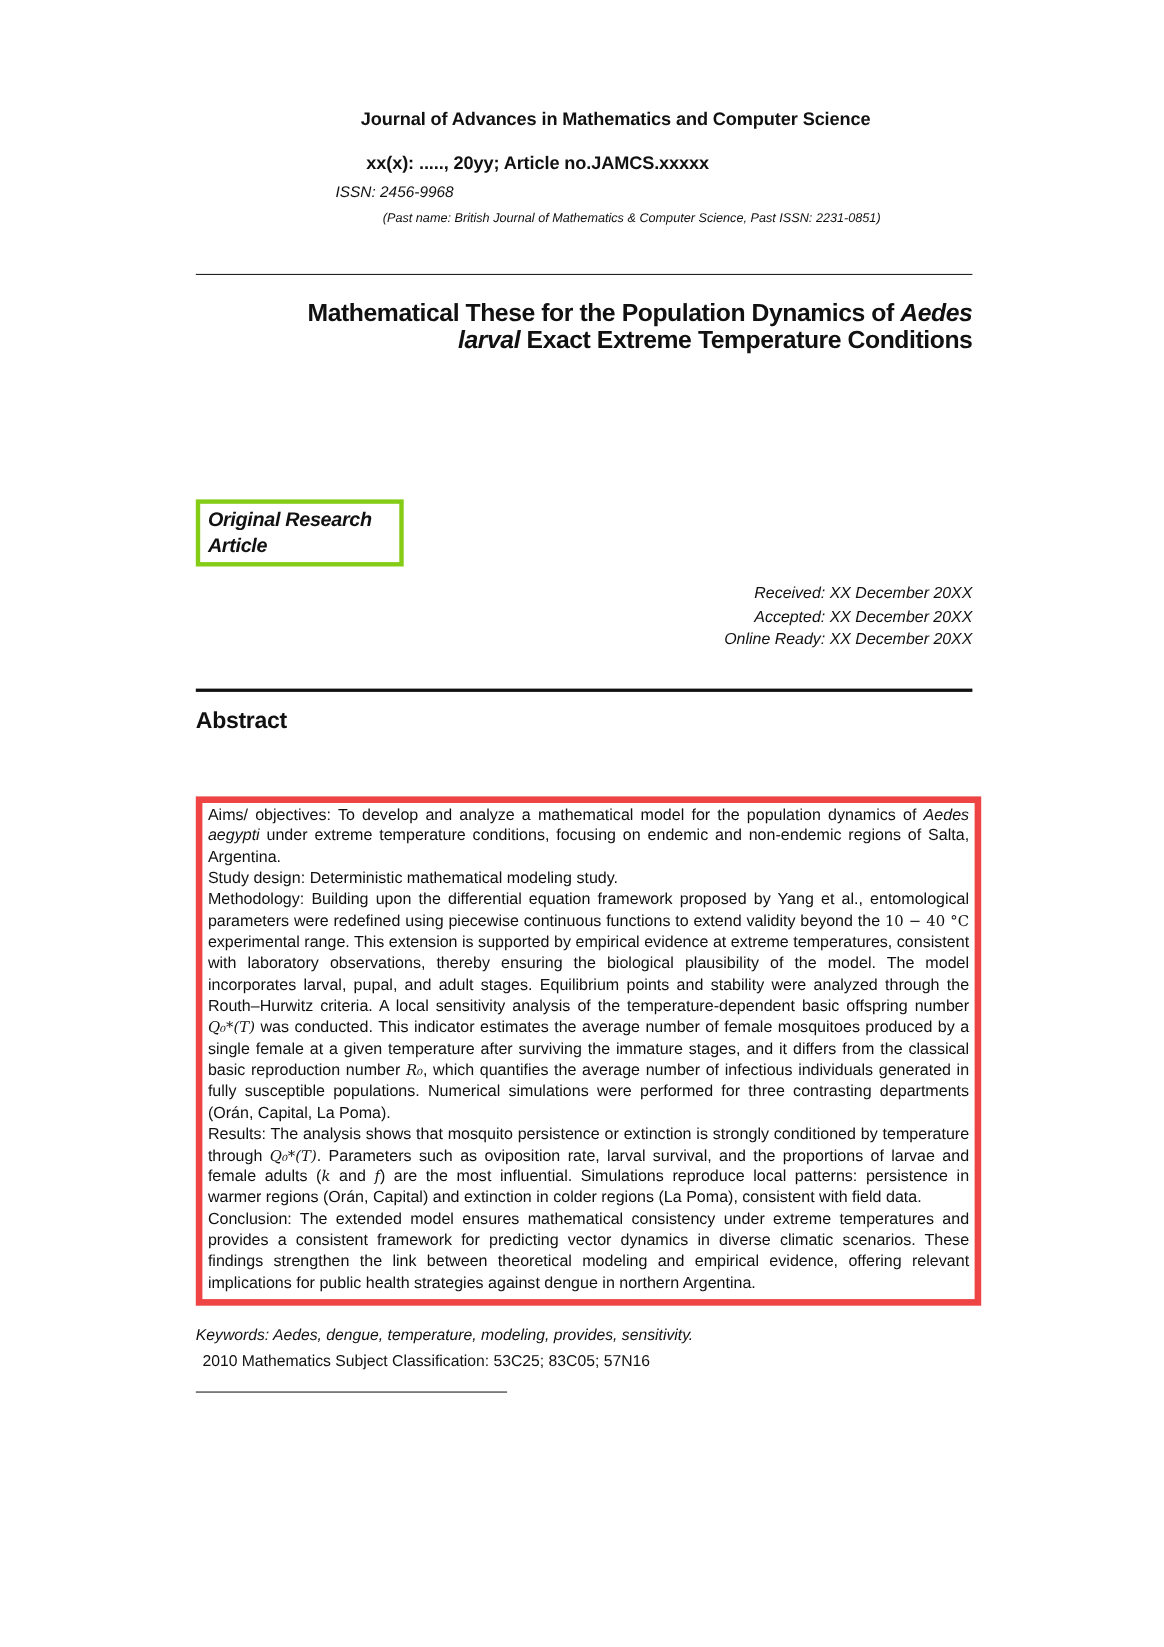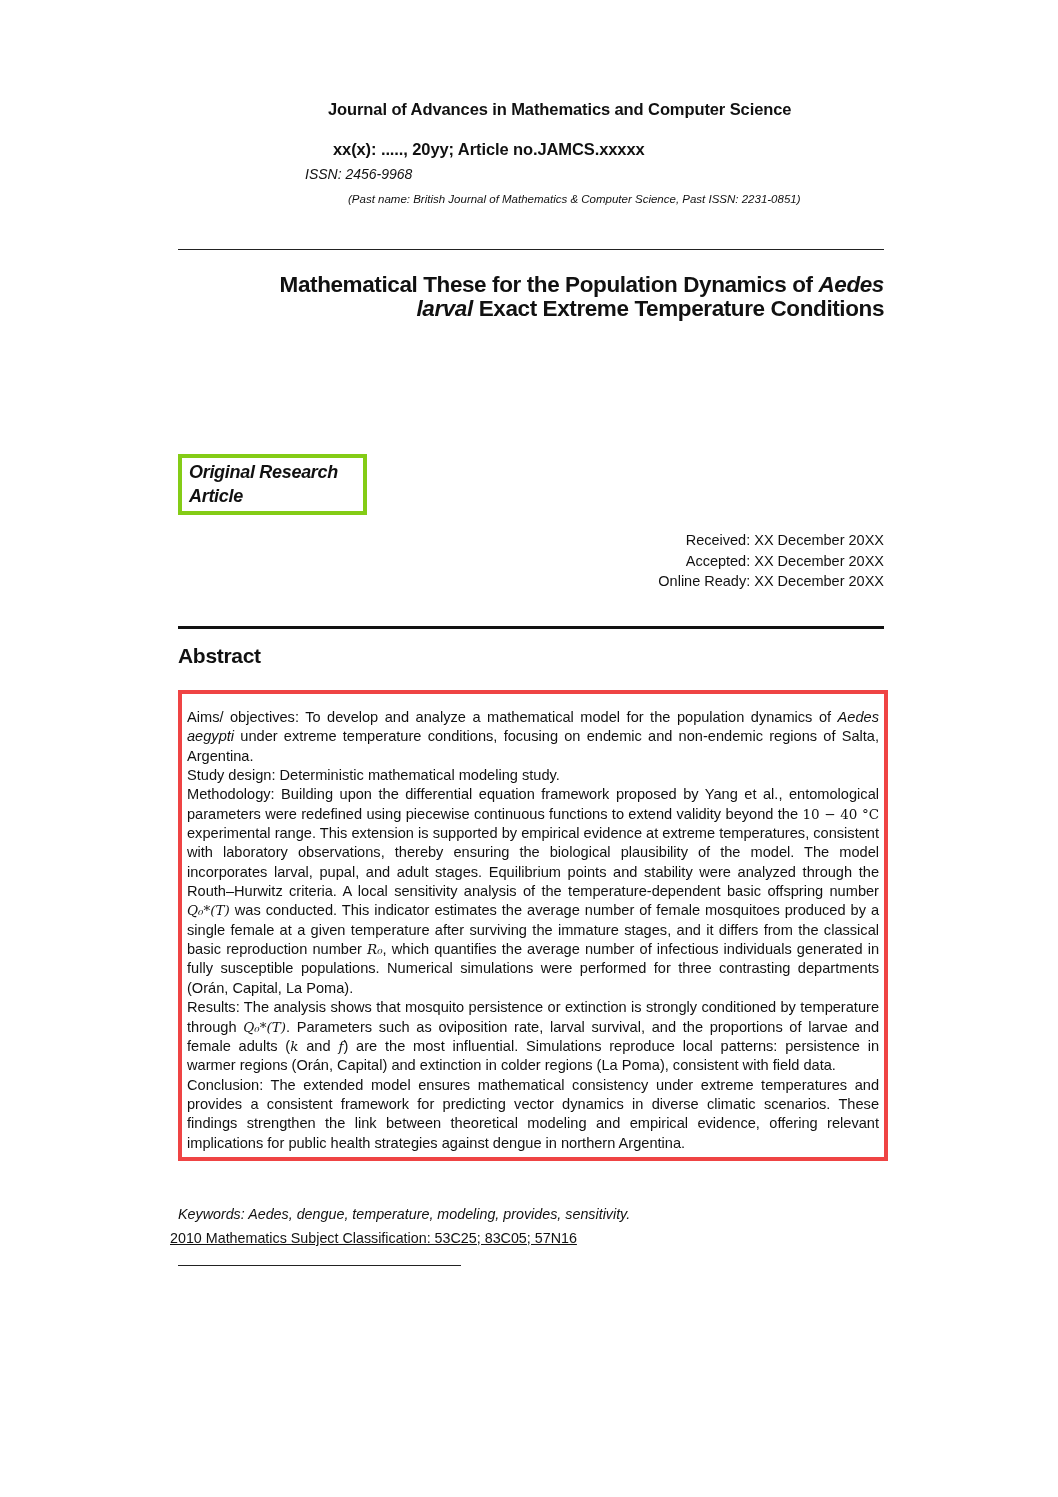--- a/index.html
+++ b/index.html
@@ -56,58 +56,57 @@
       border: 4px solid #84cc16;
       padding: 2px 4px 3px 7px;
       font-size: 18px; font-weight: bold; font-style: italic;
       line-height: 24px;
       letter-spacing: -0.3px;
     }
 
     .dates {
       right: 174px; top: 530px;
       text-align: right;
-      font-size: 14.5px; 
+      font-size: 14.5px; font-style: italic;
       line-height: 20.5px;
     }
 
     .rule-abstract {
       left: 178px; top: 626px;
       width: 706px; height: 3px;
       background: #111;
     }
     .abstract-heading {
       left: 178px; top: 644px;
       font-size: 21px; font-weight: bold;
       letter-spacing: -0.3px;
     }
 
     .abstract-box {
-      left: 178px; top: 690px;
+      left: 178px; top: 724px;
       width: 692px;
-      border: 4px solid #ef4444;
-      padding: 14px 5px 4px 5px;
+      border: 6px solid #ef4444;
+      padding: 2px 5px 4px 5px;
       font-size: 14.6px;
       line-height: 19.35px;
       text-align: justify;
     }
     .abstract-box p {
       margin: 0;
     }
     .math { font-family: "DejaVu Serif", serif; font-style: italic; font-size: 13.5px; }
     .math-up { font-family: "DejaVu Serif", serif; font-size: 13.5px; }
 
     .keywords {
       left: 178px; top: 1206px;
       font-size: 14.3px; font-style: italic;
     }
     .msc {
-      left: 170px; top: 1230px;
+      left: 184px; top: 1230px;
       font-size: 14.3px;
-      text-decoration: underline;
     }
     .rule-foot {
       left: 178px; top: 1265px;
       width: 283px; height: 1px;
       background: #222;
     }
   </style>
 </head>
 <body>
 

